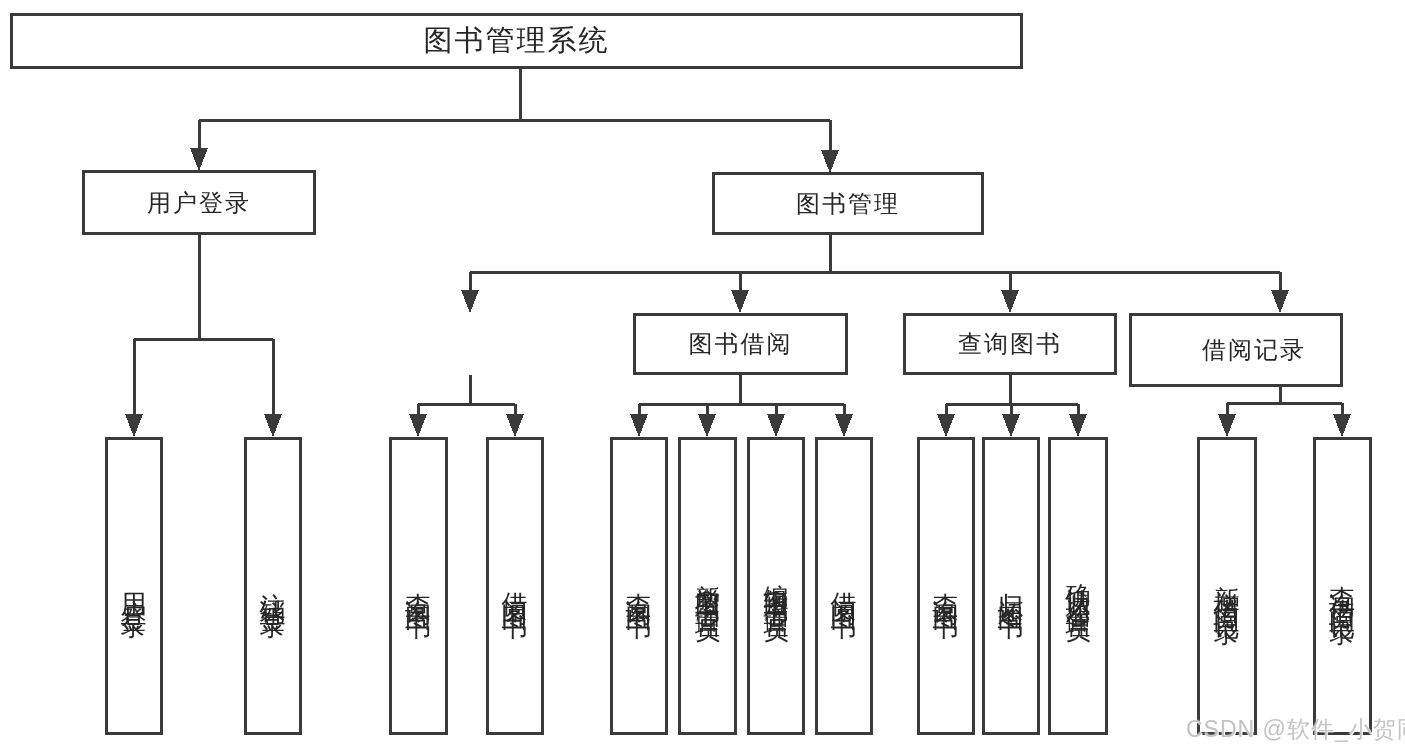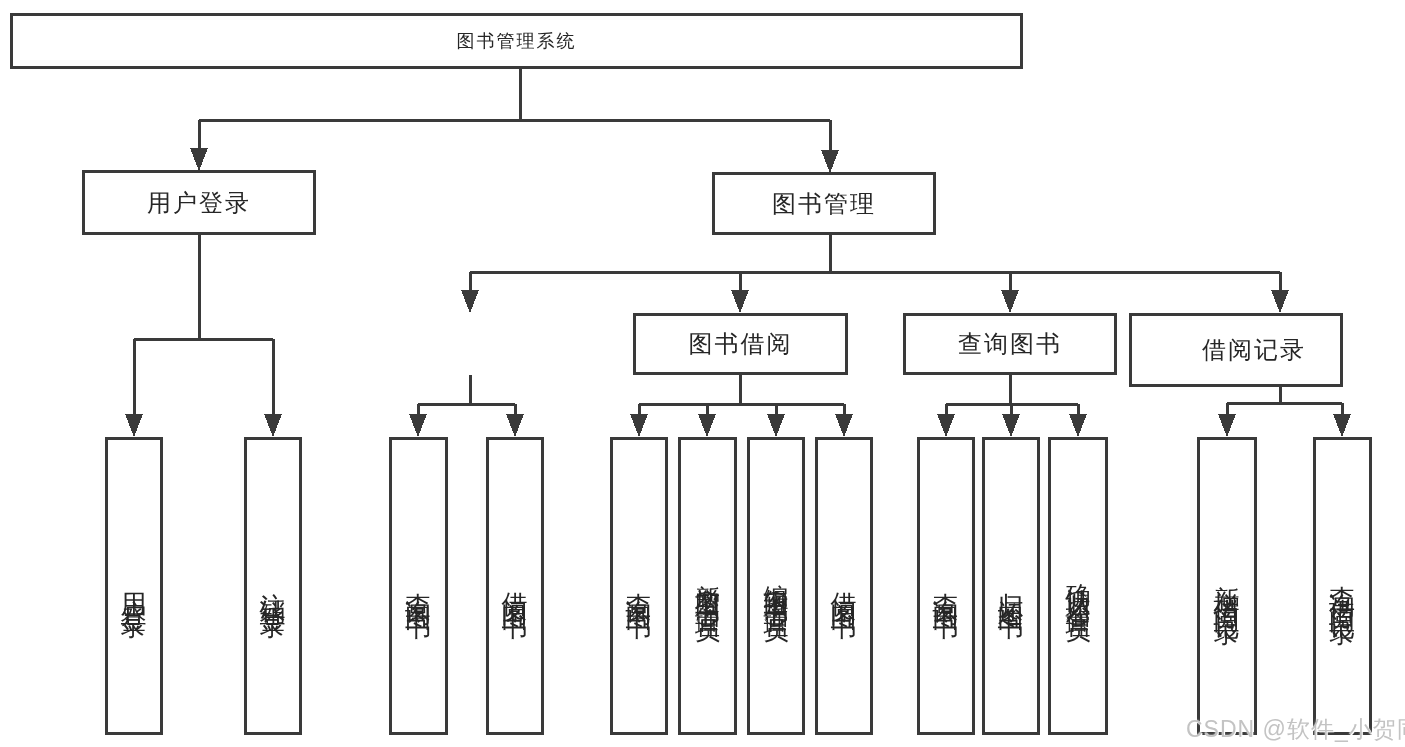--- a/index.html
+++ b/index.html
@@ -39,21 +39,21 @@
     background: var(--background);
     display: flex;
     align-items: center;
     justify-content: center;
     color: var(--text);
   }
   .hbox {
     font-size: 24px;
     letter-spacing: 2px;
   }
-  .hbox.root { font-size: 18px; }
+  .hbox.root { font-size: 29px; }
   .vbox {
     writing-mode: vertical-rl;
     text-orientation: mixed;
     font-size: 26px;
     letter-spacing: 7px;
     line-height: 1;
   }
   .vbox.tight { letter-spacing: 5px; font-size: 25px; }
   .watermark {
     position: absolute;
@@ -143,21 +143,21 @@
       <path d="M1227 403 L1227 416"></path>
       <polygon points="1218,414 1236,414 1227,437"></polygon>
       <path d="M1342 403 L1342 416"></path>
       <polygon points="1333,414 1351,414 1342,437"></polygon>
     </g>
   </svg>
 
   <div class="box hbox root" style="left:10px; top:13px; width:1013px; height:56px;">图书管理系统</div>
 
   <div class="box hbox" style="left:82px; top:170px; width:234px; height:65px;">用户登录</div>
-  <div class="box hbox" style="left:712px; top:172px; width:224px; height:63px;">图书管理</div>
+  <div class="box hbox" style="left:712px; top:172px; width:272px; height:63px;">图书管理</div>
 
   <div class="box hbox" style="left:633px; top:313px; width:215px; height:62px;">图书借阅</div>
   <div class="box hbox" style="left:903px; top:313px; width:214px; height:62px;">查询图书</div>
   <div class="box hbox" style="left:1129px; top:313px; width:214px; height:74px;padding-left:36px;">借阅记录</div>
 
   <div class="box vbox" style="left:105px; top:437px; width:58px; height:298px;">用户登录</div>
   <div class="box vbox" style="left:244px; top:437px; width:58px; height:298px;">注销登录</div>
 
   <div class="box vbox" style="left:389px; top:437px; width:59px; height:298px;">查询图书</div>
   <div class="box vbox" style="left:486px; top:437px; width:58px; height:298px;">借阅图书</div>

